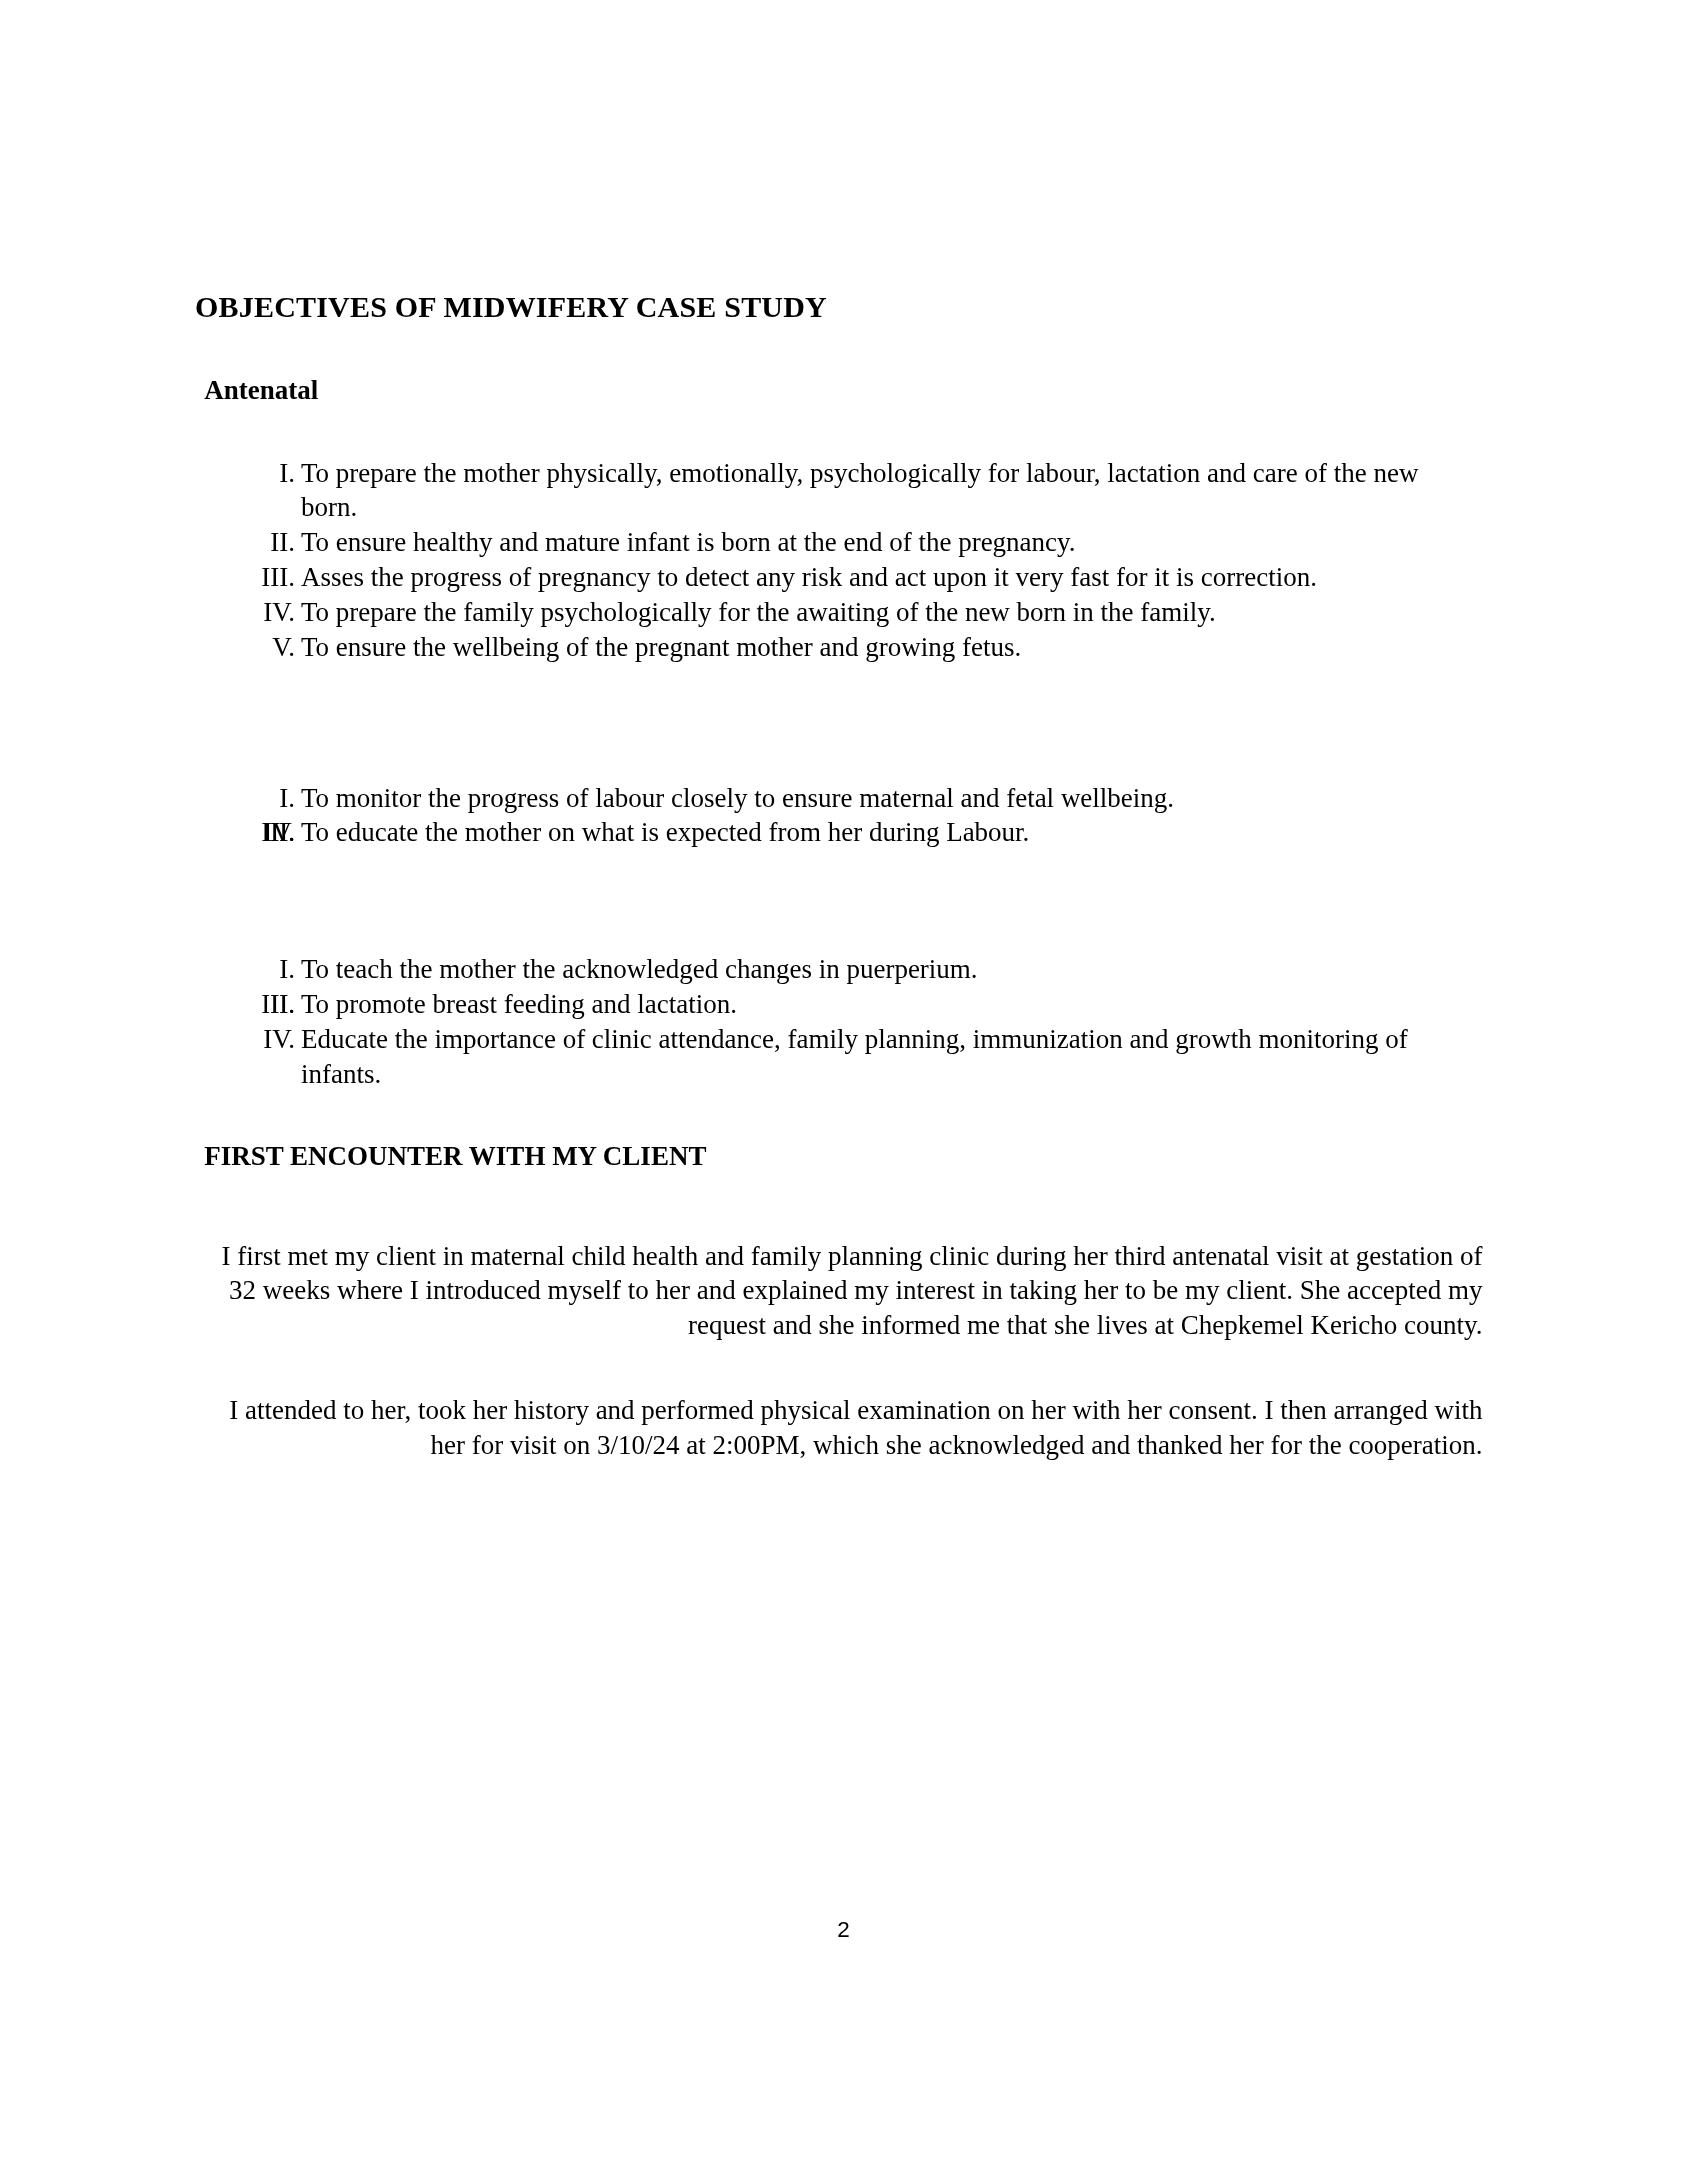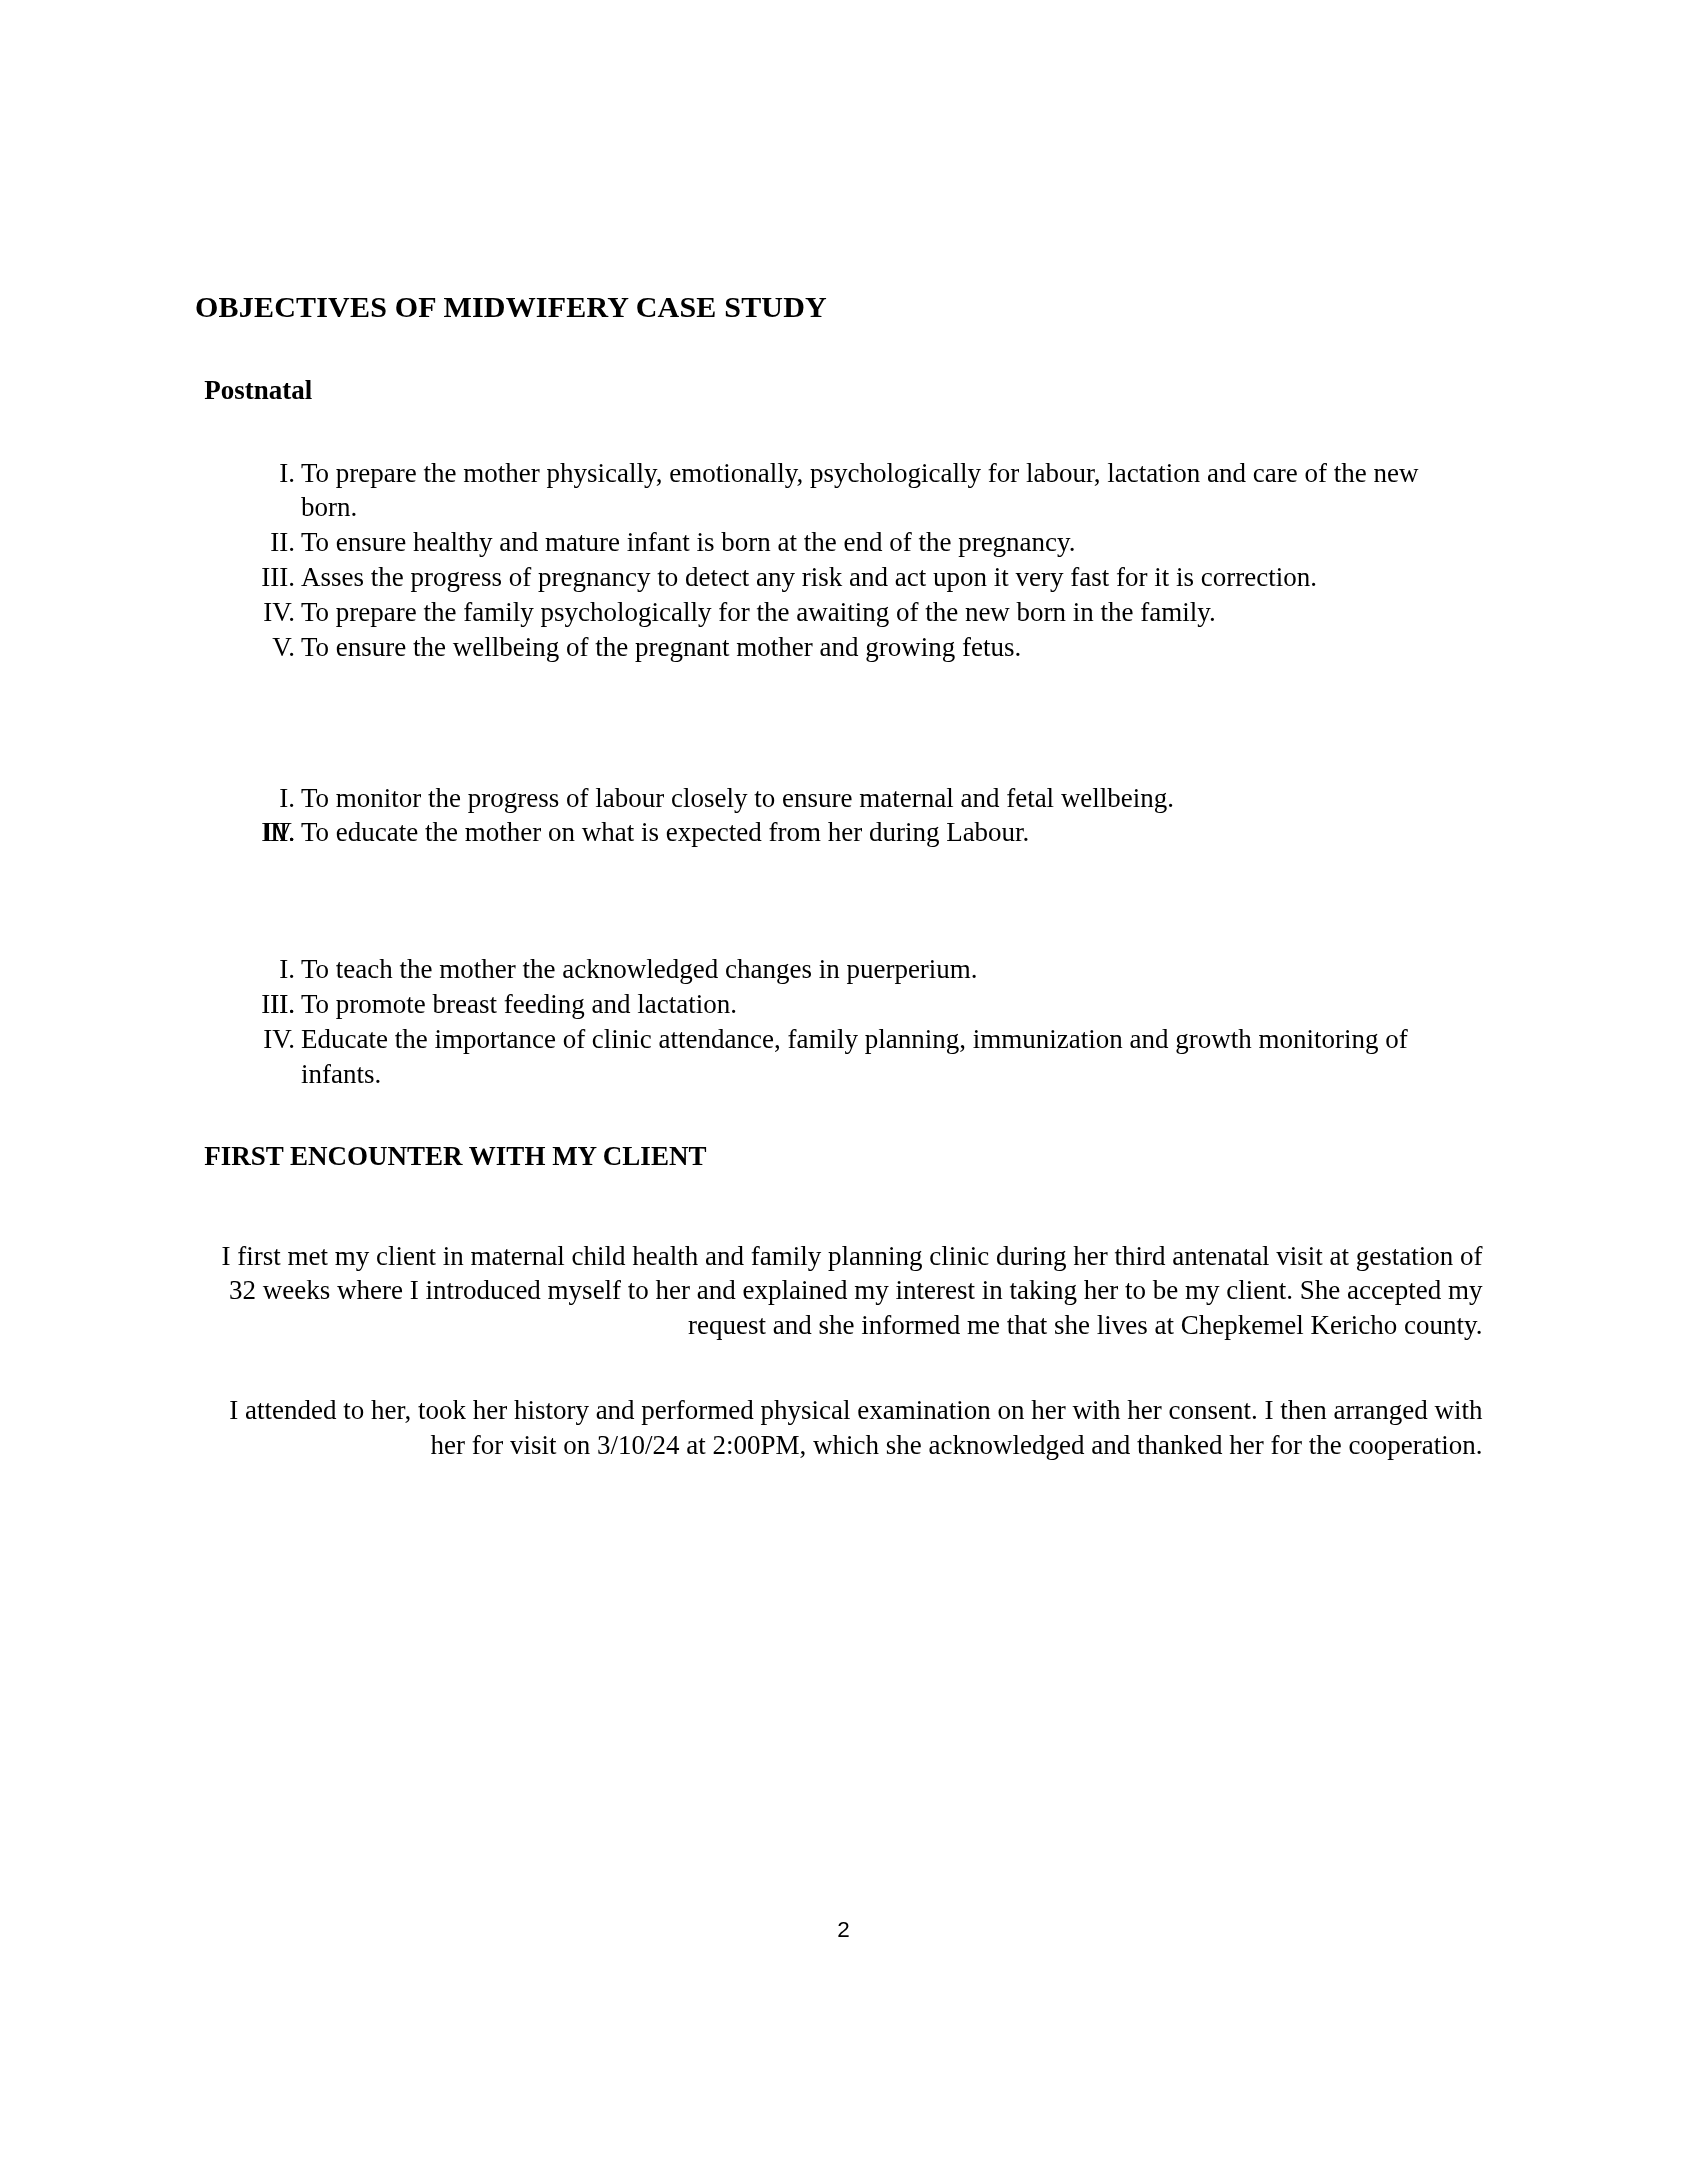--- a/index.html
+++ b/index.html
@@ -95,21 +95,21 @@
 </head>
 <body>
 
 <div class="page">
   <div class="content">
 
     <h1 class="doc-title">OBJECTIVES OF MIDWIFERY CASE STUDY</h1>
 
     <div class="gap-l"></div>
 
-    <h2 class="sub-heading">Postnatal</h2>
+    <h2 class="sub-heading">Antenatal</h2>
 
     <div class="gap-l"></div>
 
     <div class="rlist">
       <ol class="roman">
         <li>
           <span class="num">I.</span>
           <span class="txt">To prepare the mother physically, emotionally, psychologically for labour, lactation and care of the new born.</span>
         </li>
         <li>

